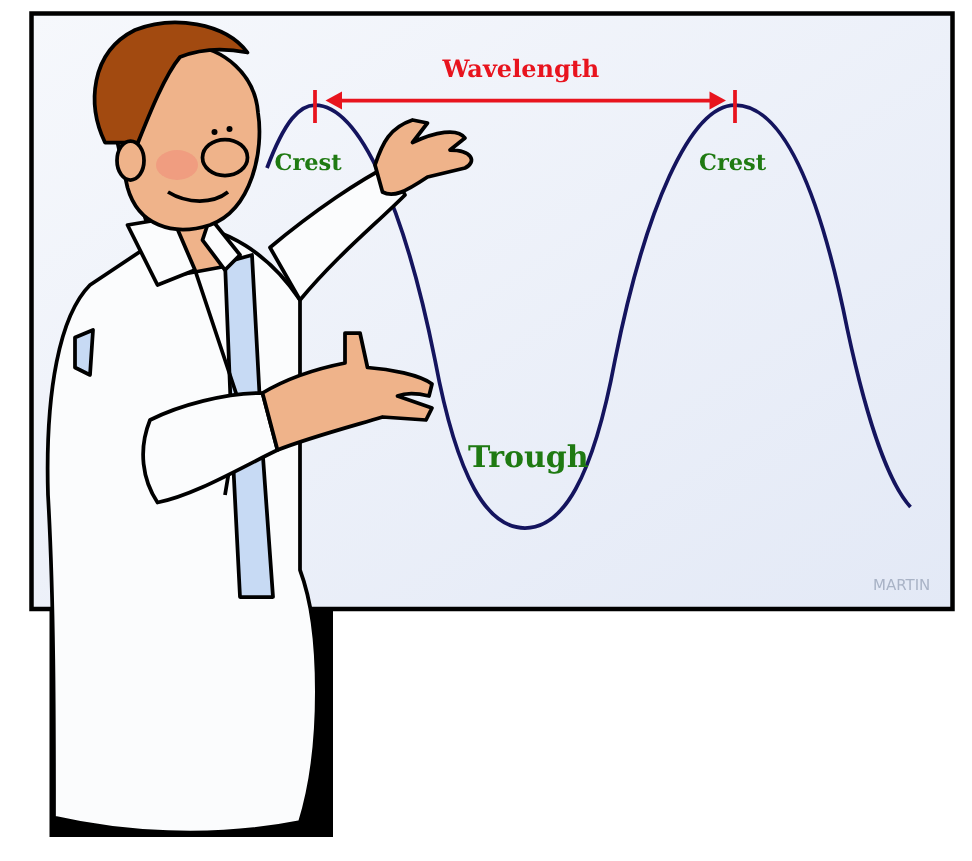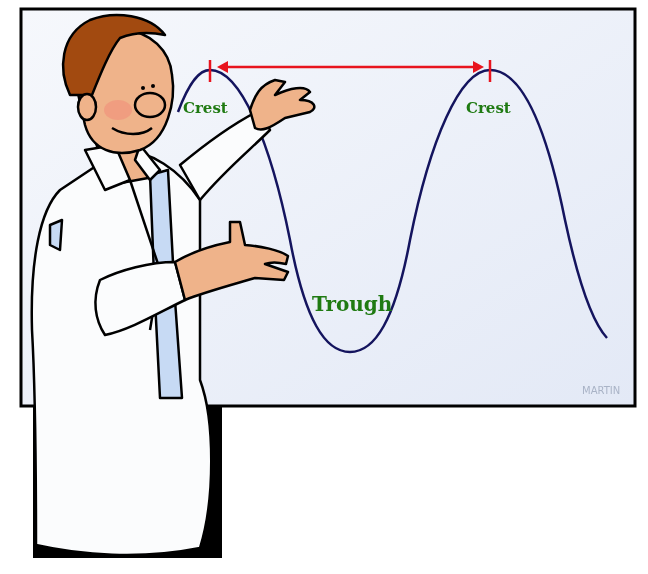--- a/index.html
+++ b/index.html
@@ -70,17 +70,18 @@
 
       <circle cx="143" cy="88" r="2" fill="#000" stroke="none"></circle>
       <circle cx="153" cy="86" r="2" fill="#000" stroke="none"></circle>
 
       <ellipse cx="118" cy="110" rx="14" ry="10" fill="#f08a78" stroke="none" opacity="0.55"></ellipse>
 
       <path d="M112,128 C125,136 142,136 152,128" fill="none"></path>
     </g>
   </svg>
 
+  <div class="lbl" style="left:295px;top:36px;font-size:16px;color:#e8141e;">Wavelength</div>
   <div class="lbl" style="left:183px;top:99px;font-size:15px;color:#1f7a12;">Crest</div>
   <div class="lbl" style="left:466px;top:99px;font-size:15px;color:#1f7a12;">Crest</div>
   <div class="lbl" style="left:312px;top:292px;font-size:20px;color:#1f7a12;">Trough</div>
   <div class="credit" style="left:582px;top:385px;text-align:center;">MARTIN</div>
 </div>
 
 </body></html>

